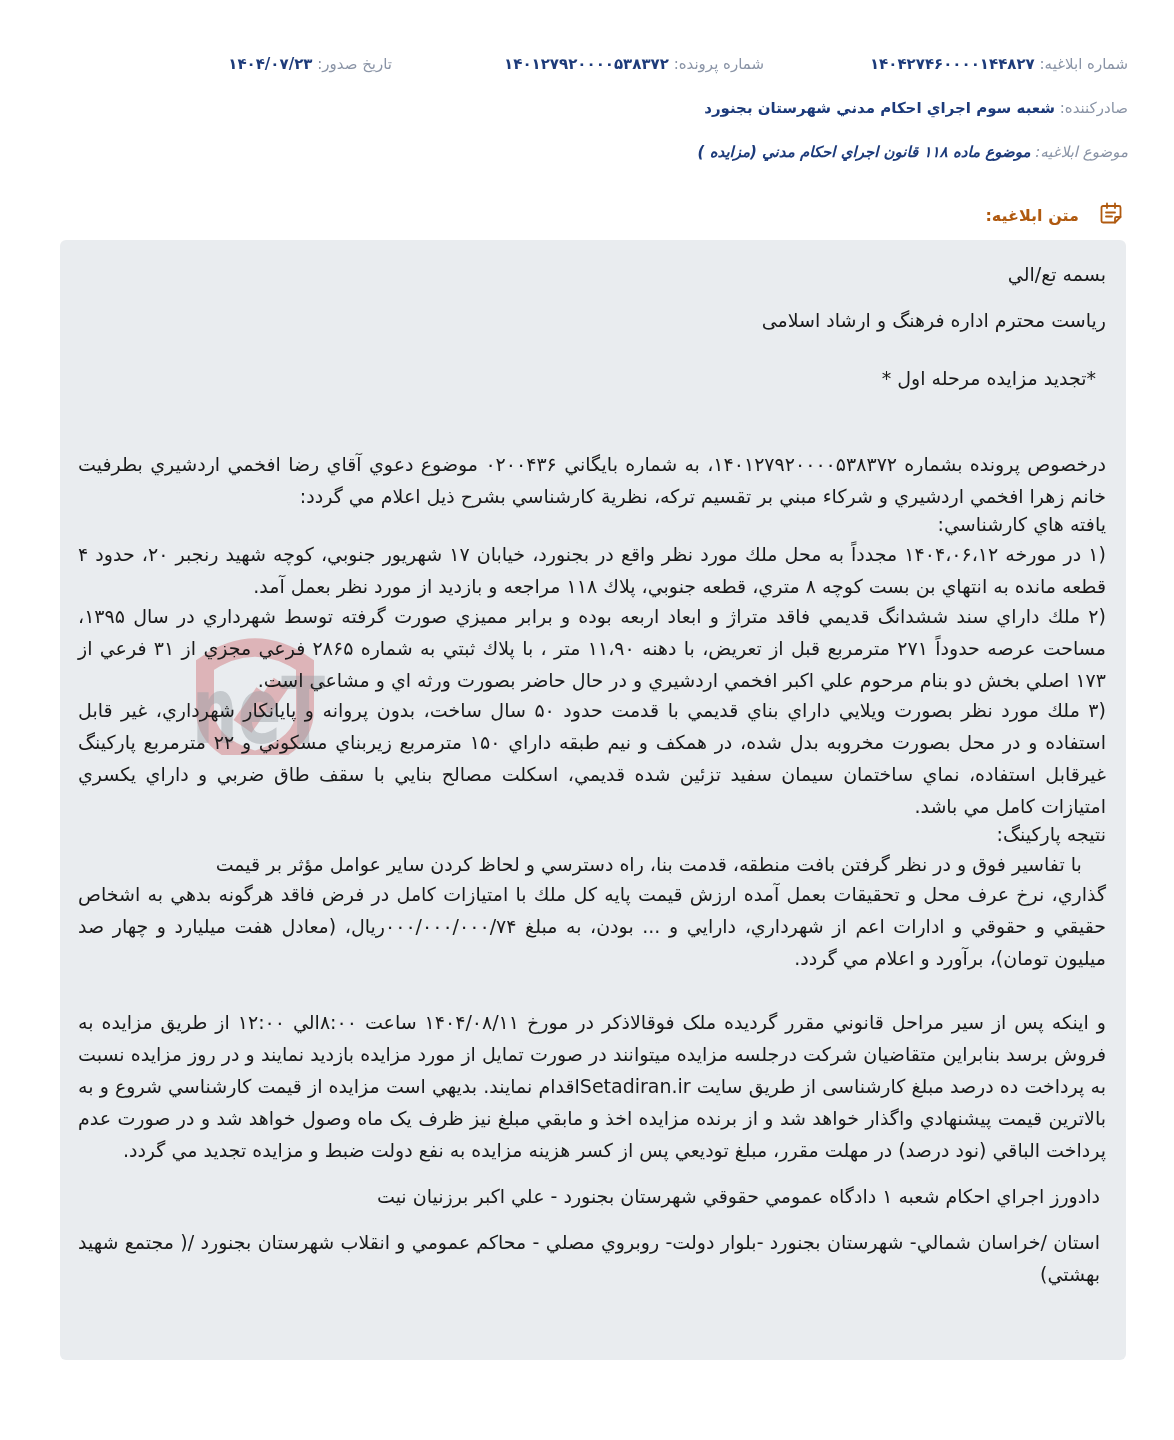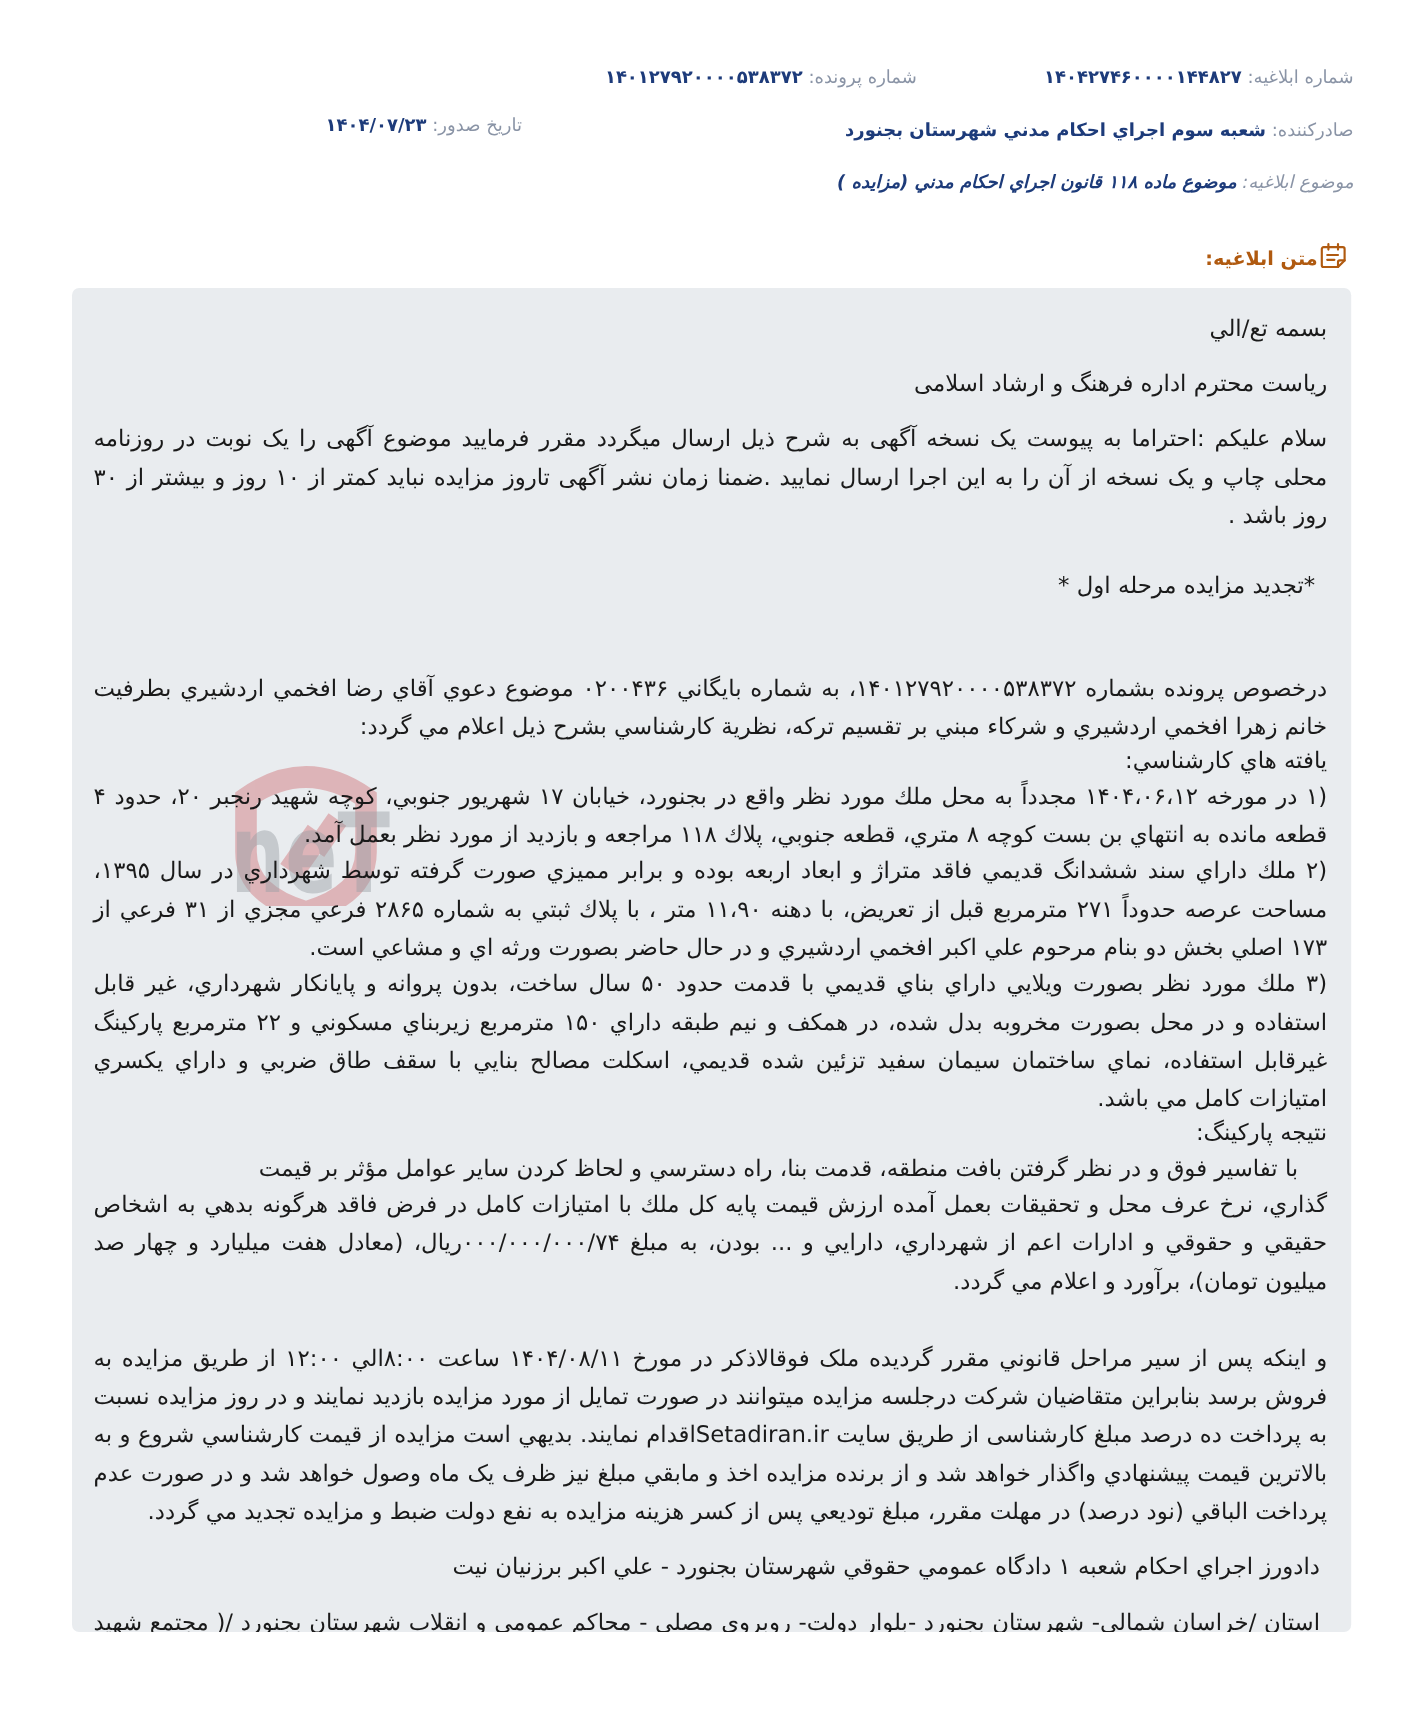--- a/index.html
+++ b/index.html
@@ -5,21 +5,21 @@
   html, body { margin:0; padding:0; background:#ffffff; }
   body { width:1174px; height:1440px; position:relative; overflow:hidden;
          font-family:"DejaVu Sans", "Liberation Sans", sans-serif; direction:rtl; }
   .meta-row { position:absolute; right:46px; left:46px; height:30px; font-size:15px; white-space:nowrap; }
   .meta-label { color:#8a94a6; }
   .meta-value { color:#1d3b7a; font-weight:bold; }
   .row1 { top:55px; }
   .row1 .cell { position:absolute; top:0; }
   .row2 { top:99px; }
   .row3 { top:143px;font-style:italic; }
-  .section-title { position:absolute; top:200px; right:50px; display:flex; align-items:center; gap:0;
+  .section-title { position:absolute; top:200px; right:50px; display:flex; align-items:center; gap:19px;
                    color:#b05a10; font-weight:bold; font-size:16px; }
   .section-title svg { width:26px; height:26px; }
   .body-box { position:absolute; top:240px; left:60px; width:1066px; height:1120px;
               background:#e9ecef; border-radius:6px; overflow:hidden; }
   .watermark { position:absolute; left:135px; top:395px; width:680px; height:120px; pointer-events:none; }
   .text { position:absolute; right:20px; left:18px; color:#1a1a1a; font-size:19px; line-height:32px;
           text-align:justify; }
   .p { margin:0; }
 </style>
 </head>
@@ -27,21 +27,21 @@
 
 <div class="meta-row row1">
   <div class="cell" style="right:0;">
     <span class="meta-label">شماره ابلاغيه:</span>
     <span class="meta-value">۱۴۰۴۲۷۴۶۰۰۰۰۱۴۴۸۲۷</span>
   </div>
   <div class="cell" style="right:364px;margin-left:36px;">
     <span class="meta-label">شماره پرونده:</span>
     <span class="meta-value">۱۴۰۱۲۷۹۲۰۰۰۰۵۳۸۳۷۲</span>
   </div>
-  <div class="cell" style="right:693px;margin-top:40px;">
+  <div class="cell" style="right:736px;">
     <span class="meta-label">تاريخ صدور:</span>
     <span class="meta-value">۱۴۰۴/۰۷/۲۳</span>
   </div>
 </div>
 
 <div class="meta-row row2">
   <span class="meta-label">صادرکننده:</span>
   <span class="meta-value">شعبه سوم اجراي احكام مدني شهرستان بجنورد</span>
 </div>
 
@@ -69,21 +69,20 @@
       <path d="M10 30 Q60 -5 110 30 L110 75 Q110 110 60 125 Q10 110 10 75 Z" fill="none" stroke="#c0282d" stroke-width="18"></path>
       <rect x="48" y="55" width="22" height="40" fill="#c0282d" transform="rotate(35 59 75)"></rect>
       <rect x="68" y="45" width="18" height="32" fill="#c0282d" transform="rotate(35 77 61)"></rect>
     </g>
     <text x="130" y="108" font-family="DejaVu Sans, sans-serif" font-size="92" font-weight="bold" fill="#9aa0a6" opacity="0.45" textLength="540" lengthAdjust="spacingAndGlyphs">AriaTender.neT</text>
   </svg>
 
   <div class="text">
     <p class="p" style="margin-top:18px;">بسمه تع/الي</p>
     <p class="p" style="margin-top:14px;">رياست محترم  اداره فرهنگ و ارشاد اسلامی</p>
-    <p class="p" style="margin-top:14px;">سلام عليكم :احتراما به پیوست یک نسخه آگهی به شرح ذیل ارسال میگردد مقرر فرمایید موضوع آگهی را یک نوبت در روزنامه محلی چاپ و یک نسخه از آن را به این اجرا ارسال نمایید .ضمنا زمان نشر آگهی تاروز مزایده نباید کمتر از ۱۰ روز و بیشتر از ۳۰ روز باشد .</p>
     <p class="p" style="margin-top:26px; padding-right:10px;">*تجديد مزايده مرحله اول *</p>
     <p class="p" style="margin-top:54px;">درخصوص   پرونده بشماره ۱۴۰۱۲۷۹۲۰۰۰۰۵۳۸۳۷۲، به شماره بايگاني ۰۲۰۰۴۳۶   موضوع دعوي آقاي رضا افخمي اردشيري بطرفيت خانم زهرا افخمي اردشيري و شركاء مبني بر تقسيم تركه، نظرية كارشناسي  بشرح ذيل اعلام مي گردد:</p>
     <p class="p" style="margin-top:-4px;">يافته هاي كارشناسي:</p>
     <p class="p" style="margin-top:-2px;">(۱   در مورخه ۱۴۰۴،۰۶،۱۲ مجدداً به محل ملك مورد نظر واقع در بجنورد، خيابان ۱۷ شهريور جنوبي، كوچه شهيد رنجبر ۲۰، حدود ۴ قطعه مانده به انتهاي بن بست كوچه ۸ متري، قطعه جنوبي، پلاك ۱۱۸ مراجعه و بازديد از مورد نظر بعمل آمد.</p>
     <p class="p" style="margin-top:-2px;">(۲   ملك داراي سند ششدانگ قديمي فاقد متراژ و ابعاد اربعه بوده و برابر مميزي صورت گرفته توسط شهرداري در سال ۱۳۹۵، مساحت عرصه حدوداً ۲۷۱ مترمربع قبل از تعريض، با دهنه ۱۱،۹۰ متر ، با پلاك ثبتي به شماره ۲۸۶۵ فرعي مجزي از ۳۱ فرعي از ۱۷۳ اصلي بخش دو بنام مرحوم علي اكبر افخمي اردشيري و در حال حاضر بصورت ورثه اي و مشاعي است.</p>
     <p class="p" style="margin-top:-2px;">(۳   ملك مورد نظر بصورت ويلايي داراي بناي قديمي با قدمت حدود ۵۰ سال ساخت، بدون پروانه و پايانكار شهرداري، غير قابل استفاده و در محل بصورت مخروبه بدل شده، در همكف و نيم طبقه داراي ۱۵۰ مترمربع زيربناي مسكوني و ۲۲ مترمربع پاركينگ غيرقابل استفاده، نماي ساختمان سيمان سفيد تزئين شده قديمي، اسكلت مصالح بنايي با سقف طاق ضربي و داراي يكسري امتيازات كامل مي باشد.</p>
     <p class="p" style="margin-top:-4px;">نتيجه پاركينگ:</p>
     <p class="p" style="margin-top:-2px; white-space:pre;">    با تفاسير فوق و در نظر گرفتن بافت منطقه، قدمت بنا، راه دسترسي و لحاظ كردن ساير عوامل مؤثر بر قيمت</p>
     <p class="p" style="margin-top:-2px;">گذاري، نرخ عرف محل و تحقيقات بعمل آمده ارزش قيمت پايه كل ملك با امتيازات كامل در فرض فاقد هرگونه بدهي به اشخاص حقيقي و حقوقي و ادارات اعم از شهرداري، دارايي و ... بودن، به مبلغ ۰۰۰/۰۰۰/۰۰۰/۷۴ريال، (معادل هفت ميليارد و چهار صد ميليون تومان)، برآورد و اعلام مي گردد.</p>
     <p class="p" style="margin-top:32px;">و اينكه پس از سير مراحل قانوني مقرر گرديده  ملک فوقالاذکر در  مورخ  ۱۴۰۴/۰۸/۱۱ ساعت ۸:۰۰الي ۱۲:۰۰  از طريق مزايده  به فروش برسد  بنابراين متقاضيان شرکت درجلسه مزايده ميتوانند در صورت تمايل از مورد مزايده بازديد نمايند و در روز مزايده نسبت به پرداخت ده درصد مبلغ کارشناسی از طريق سايت  Setadiran.irاقدام نمايند. بديهي است مزايده از قيمت كارشناسي شروع و به بالاترين قيمت پيشنهادي واگذار خواهد شد و از برنده مزايده اخذ و مابقي مبلغ نيز ظرف يک ماه وصول خواهد شد و در صورت عدم پرداخت الباقي (نود درصد) در مهلت مقرر، مبلغ توديعي پس از كسر هزينه مزايده به نفع دولت ضبط و مزايده تجديد مي گردد.</p>

